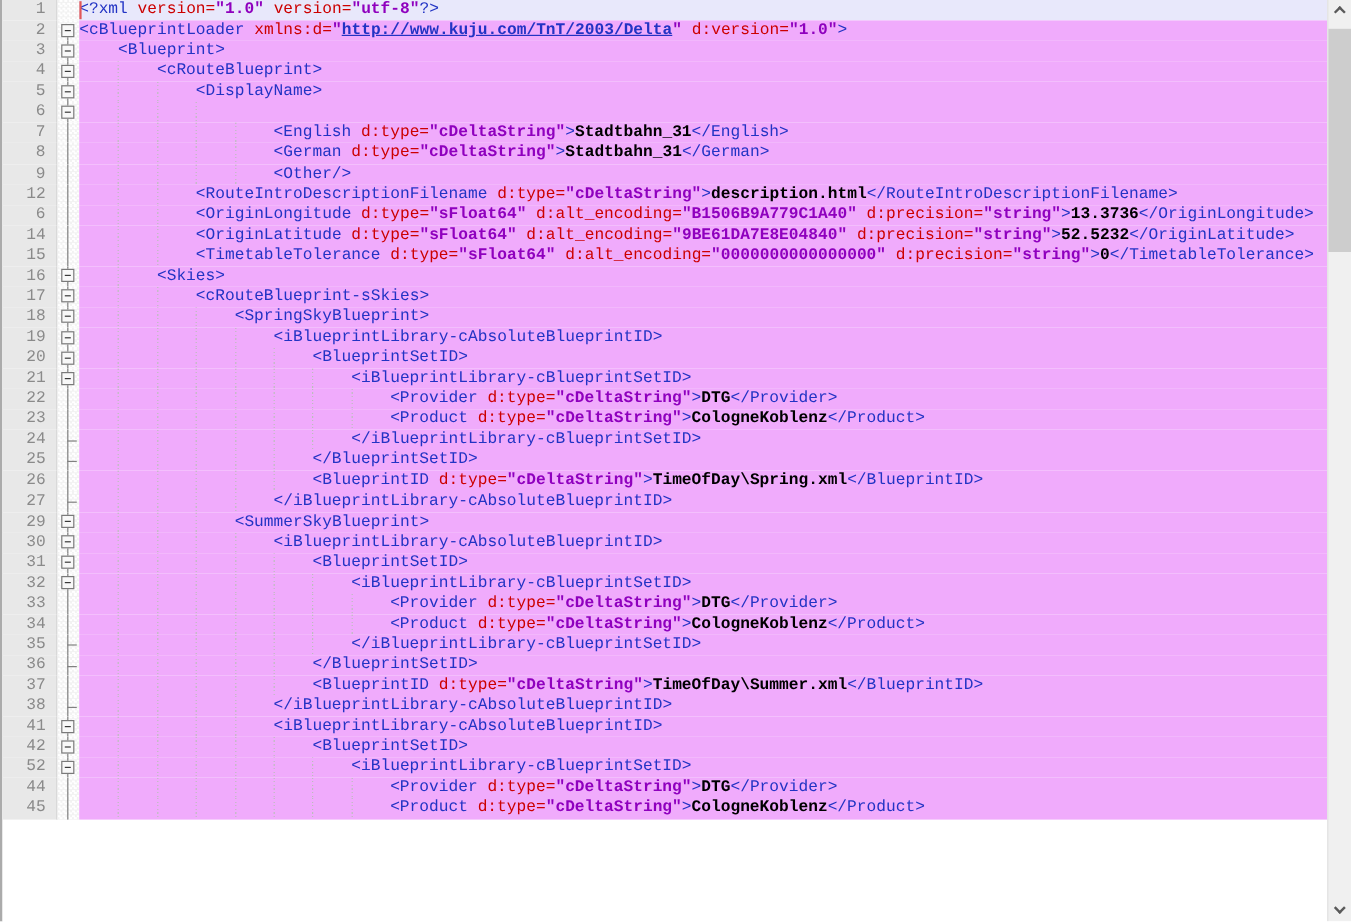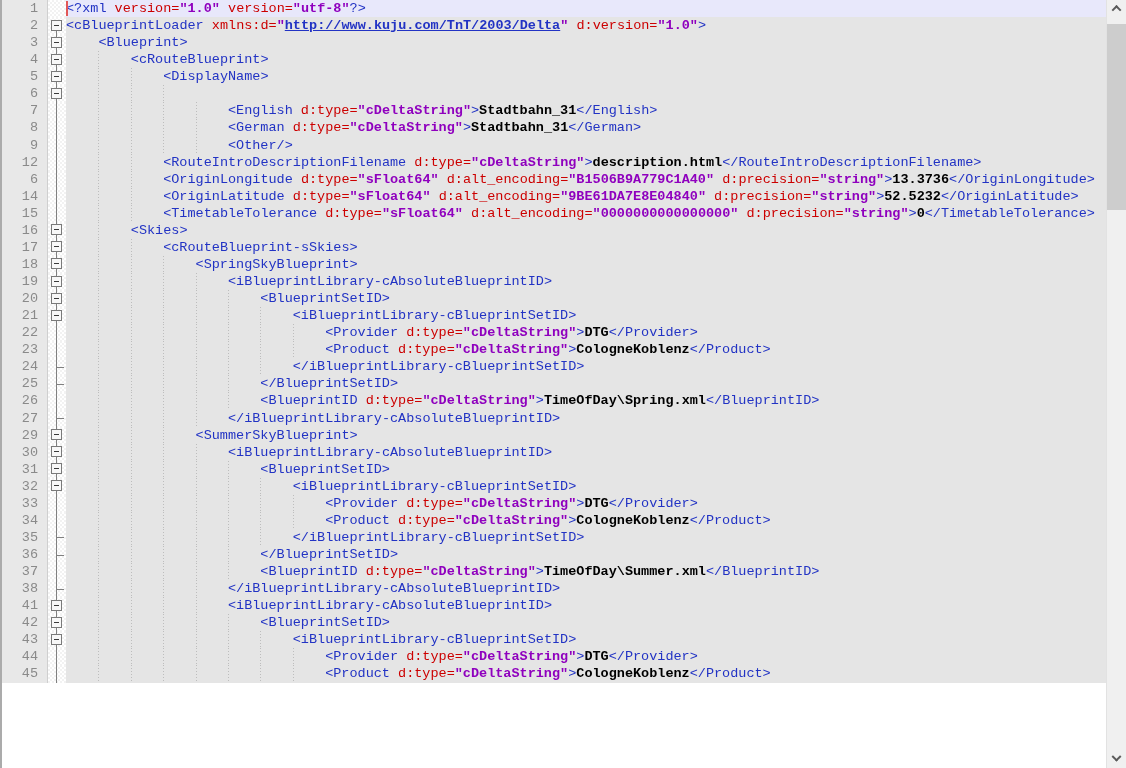--- a/index.html
+++ b/index.html
@@ -34,21 +34,21 @@
   .fline.lower{top:50%;}
   .ftick{position:absolute;left:8px;top:50%;width:8px;height:1px;background:var(--fold,#808080);}
   .fbox{
     position:absolute;left:3px;top:50%;margin-top:-6px;
     width:11px;height:11px;box-sizing:border-box;
     background:#F8F8F8;border:1px solid #7A7A7A;
   }
   .fbox::after{
     content:"";position:absolute;left:2px;right:2px;top:4px;height:1px;background:#3A3A3A;
   }
-  .code{flex:1;white-space:pre;position:relative;background:#e5e5e5;overflow:hidden;}
+  .code{flex:1;white-space:pre;position:relative;background:#f0abfc;overflow:hidden;}
   .line.current .code{background:var(--current-line-bg,#E8E8FB);}
   .ind{display:inline-block;width:4ch;height:var(--lh);vertical-align:top;}
   .ind.g{
     background-image:repeating-linear-gradient(to bottom,var(--guide,#BDBDBD) 0 1px,transparent 1px 3px);
     background-size:1px 100%;background-repeat:no-repeat;
   }
   .t{color:var(--tag,#2233C4);}
   .a{color:var(--attr,#CC0000);}
   .v{color:var(--value,#8F00BE);font-weight:bold;}
   .x{color:var(--text,#000000);font-weight:bold;}
@@ -347,21 +347,21 @@
       </div>
       <div class="line">
         <div class="ln">42</div>
         <div class="fold">
           <span class="fline"></span>
           <span class="fbox"></span>
         </div>
         <div class="code"><span class="ind"></span><span class="ind g"></span><span class="ind g"></span><span class="ind g"></span><span class="ind g"></span><span class="ind g"></span><span class="t">&lt;BlueprintSetID&gt;</span></div>
       </div>
       <div class="line">
-        <div class="ln">43</div>
+        <div class="ln">52</div>
         <div class="fold">
           <span class="fline"></span>
           <span class="fbox"></span>
         </div>
         <div class="code"><span class="ind"></span><span class="ind g"></span><span class="ind g"></span><span class="ind g"></span><span class="ind g"></span><span class="ind g"></span><span class="ind g"></span><span class="t">&lt;iBlueprintLibrary-cBlueprintSetID&gt;</span></div>
       </div>
       <div class="line">
         <div class="ln">44</div>
         <div class="fold">
           <span class="fline"></span>

